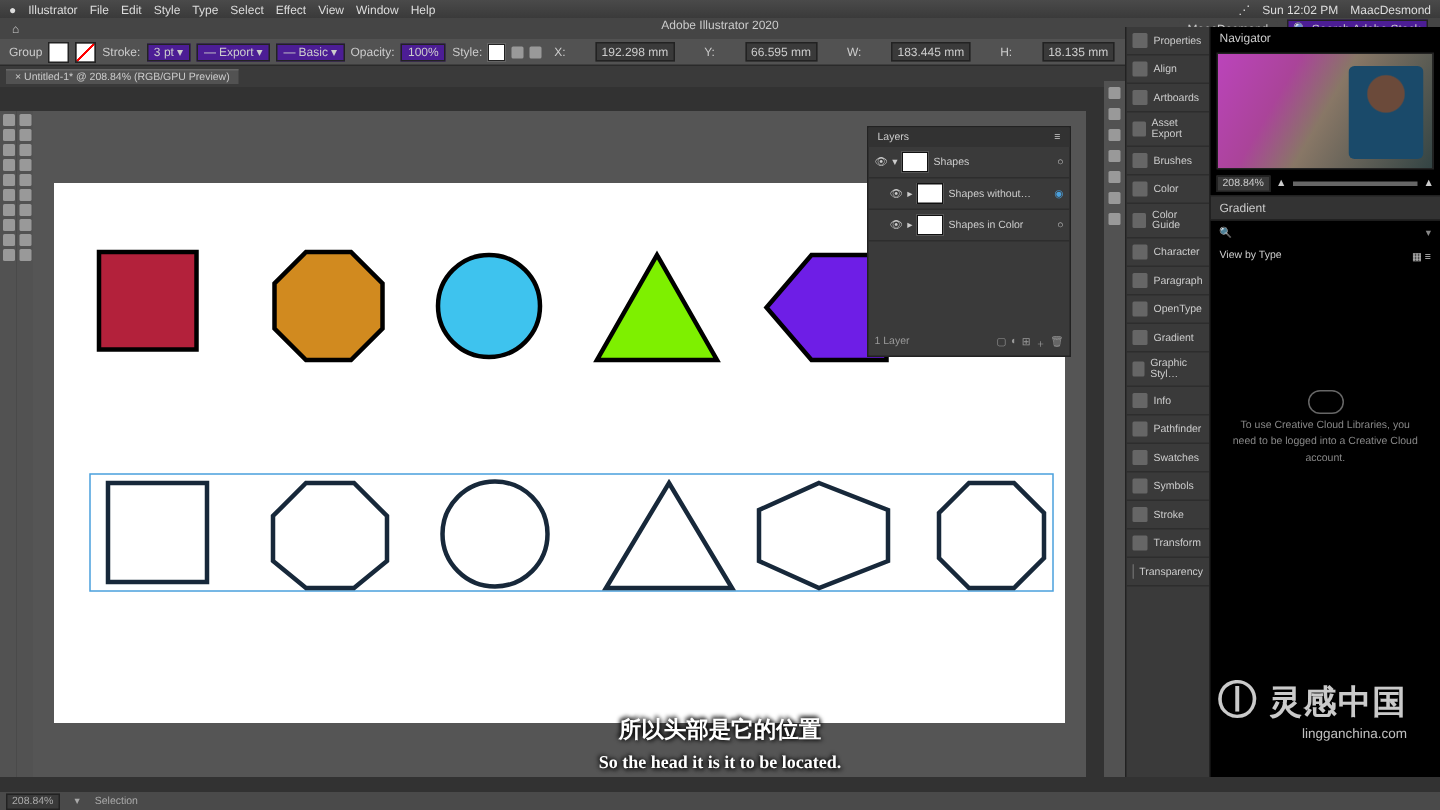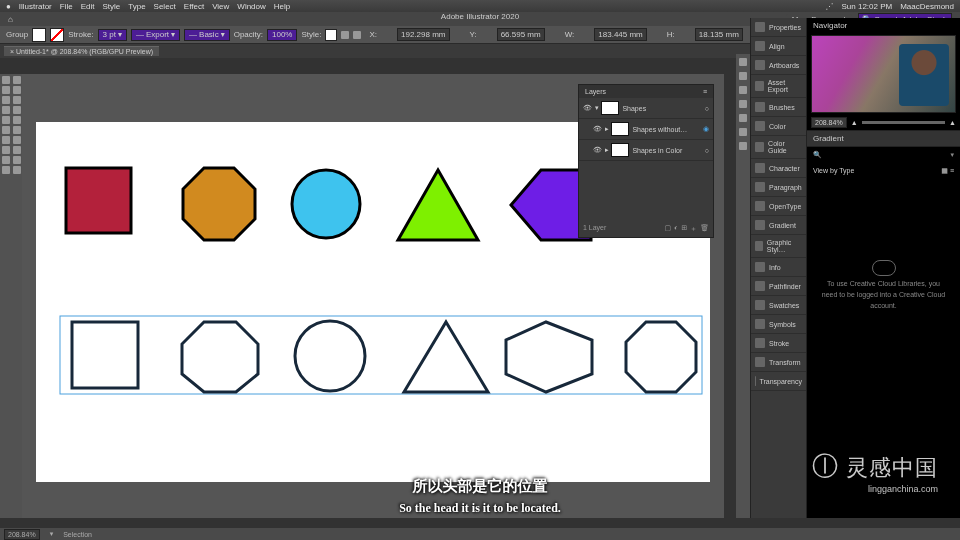--- a/index.html
+++ b/index.html
@@ -37,21 +37,21 @@
 .nav-ctrl { display:flex; align-items:center; gap:4px; padding:2px 4px; font-size:7px; }
 .lib-head { font-size:8px; padding:3px 6px; border-top:1px solid #222; border-bottom:1px solid #222; background:#333; }
 .lib-row { font-size:7px; padding:4px 6px; display:flex; justify-content:space-between; }
 .lib-body { height:210px; display:flex; flex-direction:column; align-items:center; justify-content:center; gap:4px; padding:10px; text-align:center; color:#888; font-size:7px; }
 .cloud { width:24px; height:16px; border:1px solid #666; border-radius:8px; }
 .status { position:absolute; bottom:0; left:0; right:0; height:12px; background:#4a4a4a; font-size:7px; display:flex; align-items:center; padding:0 4px; gap:10px; color:#aaa; }
 .subtitle { position:absolute; left:50%; transform:translateX(-50%); text-align:center; z-index:20; color:#fff; font-weight:bold; text-shadow:1px 1px 3px #000,-1px -1px 3px #000; }
 .sub1 { bottom:44px; font-size:15px; }
 .sub2 { bottom:24px; font-size:12px; font-family:Georgia,serif; }
 .watermark { position:absolute; right:22px; bottom:46px; z-index:20; color:#eee; text-align:right; }
-.wm-big { font-size:22px; font-weight:normal; opacity:.85; letter-spacing:1px; }
+.wm-big { font-size:22px; font-weight:bold; opacity:.85; letter-spacing:1px; }
 .wm-small { font-size:9px; opacity:.8; }
 .title-center { position:absolute; top:0; left:50%; transform:translateX(-50%); font-size:8px; color:#ccc;text-align:center; }
 .user-pill { background:#454545; padding:1px 6px; border-radius:2px; }
 svg { display:block; }
 </style>
 </head>
 <body>
 
 <div class="mac-bar">
   <span>●</span>

